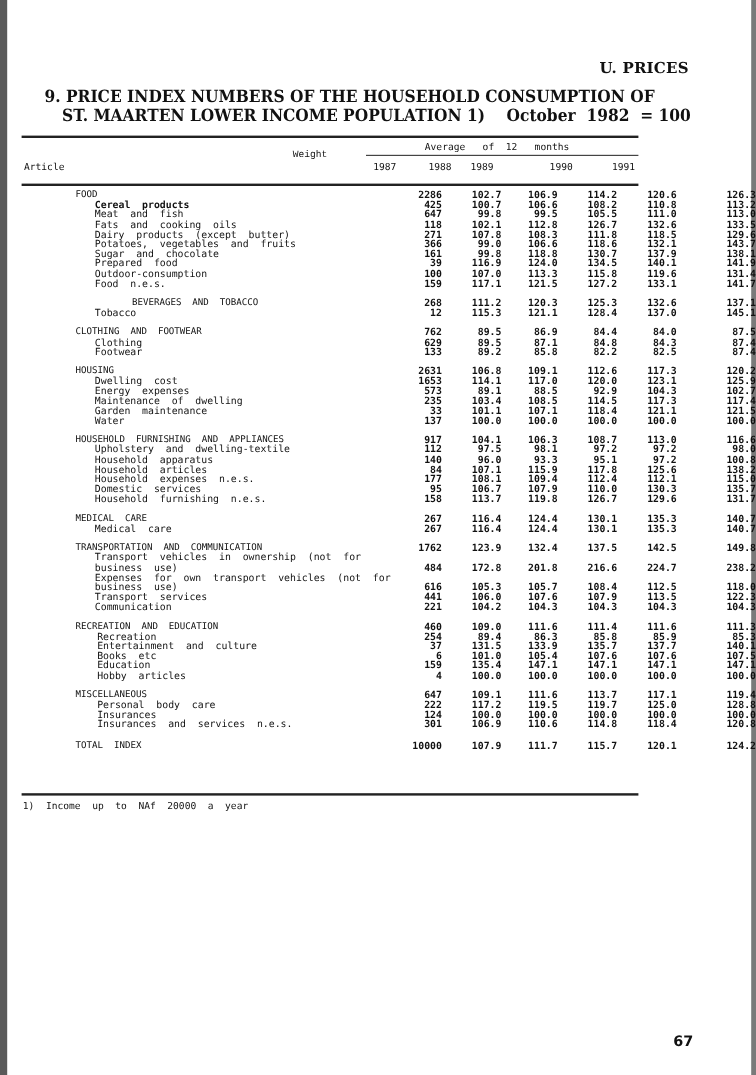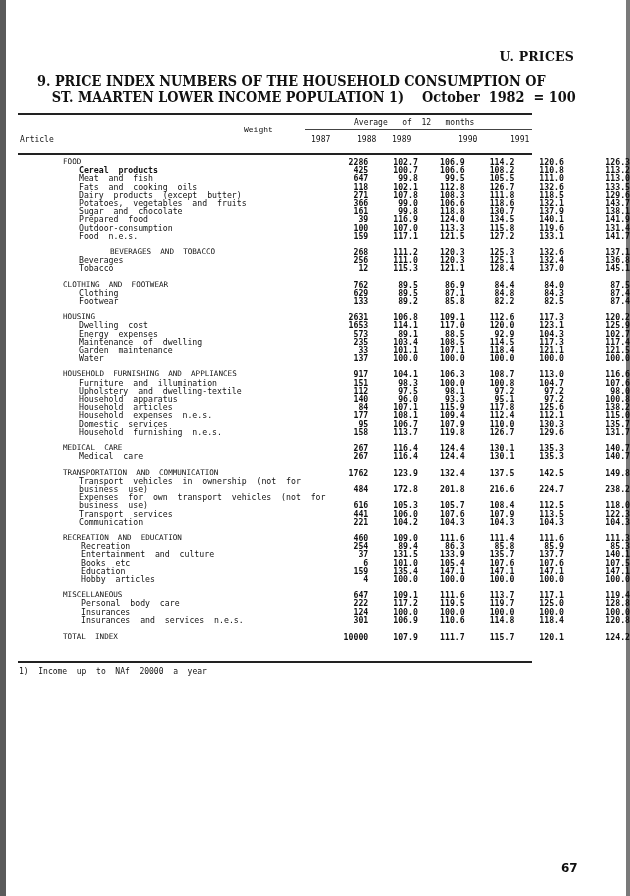--- a/index.html
+++ b/index.html
@@ -163,29 +163,20 @@
       <tr class="cat">
         <td class="art" style="white-space: pre; padding-left: 47px;">BEVERAGES  AND  TOBACCO</td>
         <td class="w">268</td>
         <td class="v c1">111.2</td>
         <td class="v c2">120.3</td>
         <td class="v c3">125.3</td>
         <td class="v c4">132.6</td>
         <td class="v c5">137.1</td>
       </tr>
       <tr class="sub">
-        <td class="art" style="white-space: pre;">Beverages</td>
-        <td class="w">256</td>
-        <td class="v c1">111.0</td>
-        <td class="v c2">120.3</td>
-        <td class="v c3">125.1</td>
-        <td class="v c4">132.4</td>
-        <td class="v c5">136.8</td>
-      </tr>
-      <tr class="sub">
         <td class="art" style="white-space: pre;">Tobacco</td>
         <td class="w">12</td>
         <td class="v c1">115.3</td>
         <td class="v c2">121.1</td>
         <td class="v c3">128.4</td>
         <td class="v c4">137.0</td>
         <td class="v c5">145.1</td>
       </tr>
       <tr class="gap">
         <td colspan="7"></td>
@@ -278,29 +269,20 @@
         <td colspan="7"></td>
       </tr>
       <tr class="cat">
         <td class="art" style="white-space: pre;">HOUSEHOLD  FURNISHING  AND  APPLIANCES</td>
         <td class="w">917</td>
         <td class="v c1">104.1</td>
         <td class="v c2">106.3</td>
         <td class="v c3">108.7</td>
         <td class="v c4">113.0</td>
         <td class="v c5">116.6</td>
-      </tr>
-      <tr class="sub">
-        <td class="art" style="white-space: pre;">Furniture  and  illumination</td>
-        <td class="w">151</td>
-        <td class="v c1">98.3</td>
-        <td class="v c2">100.0</td>
-        <td class="v c3">100.8</td>
-        <td class="v c4">104.7</td>
-        <td class="v c5">107.6</td>
       </tr>
       <tr class="sub">
         <td class="art" style="white-space: pre;">Upholstery  and  dwelling-textile</td>
         <td class="w">112</td>
         <td class="v c1">97.5</td>
         <td class="v c2">98.1</td>
         <td class="v c3">97.2</td>
         <td class="v c4">97.2</td>
         <td class="v c5">98.0</td>
       </tr>

